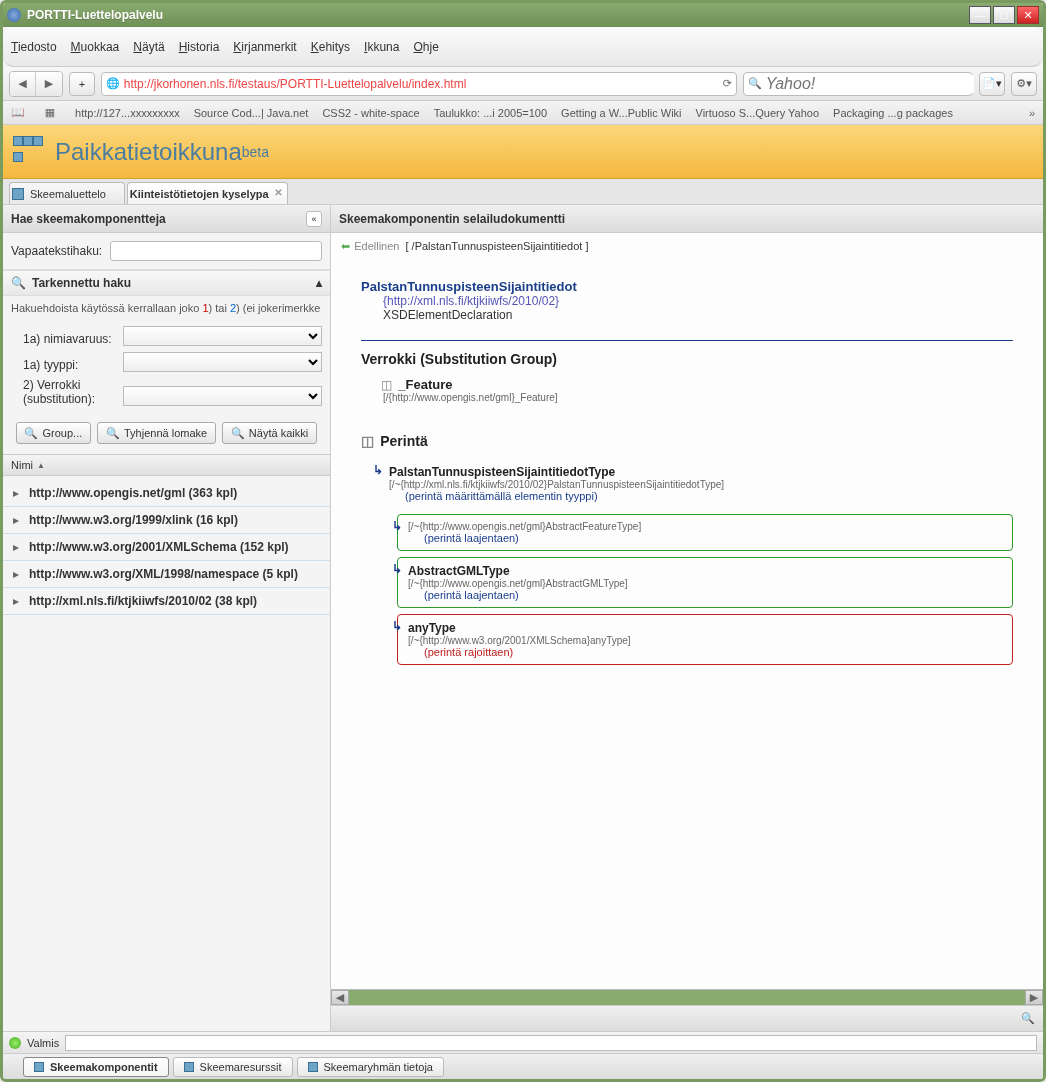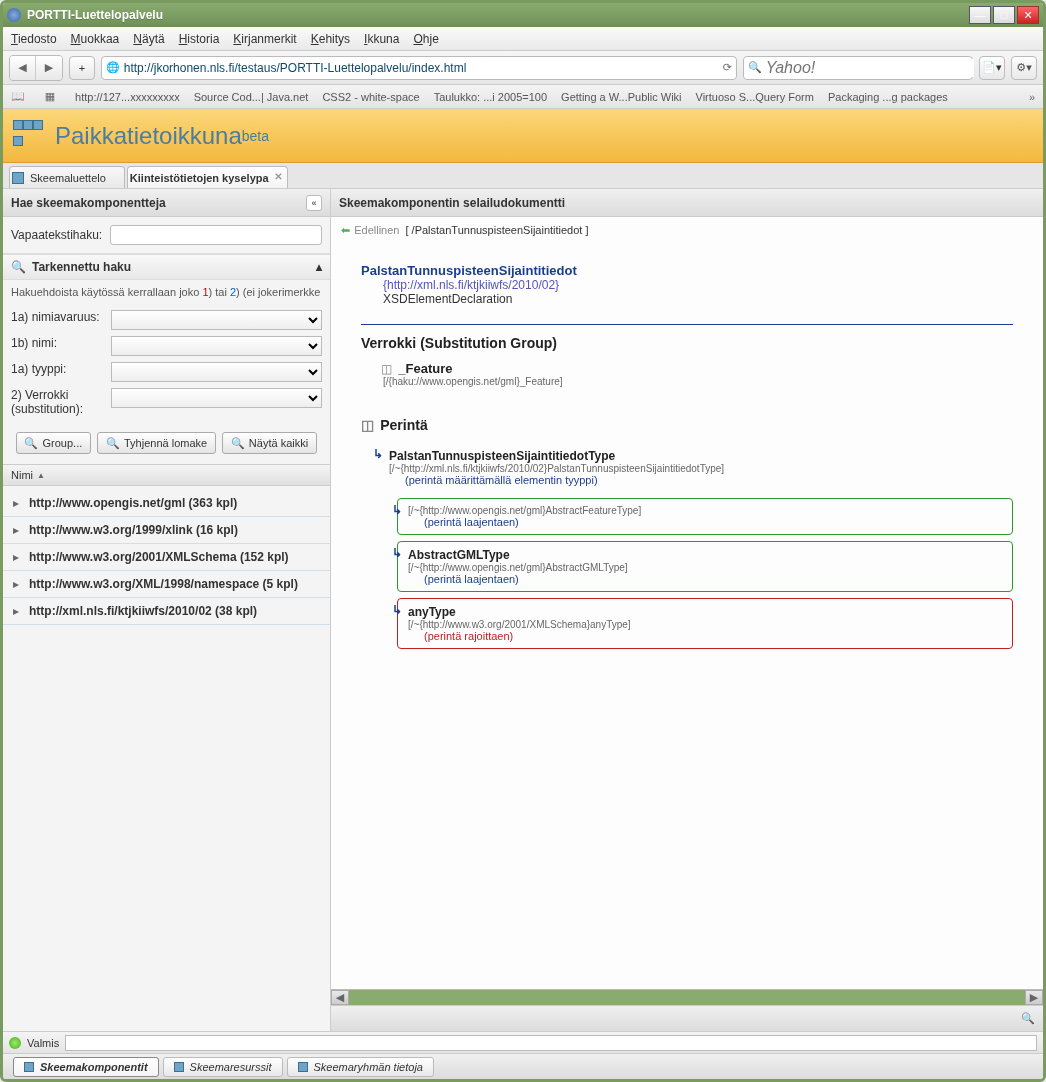--- a/index.html
+++ b/index.html
@@ -8,32 +8,32 @@
 
 .window { width: 1046px; height: 1082px; border: 3px solid #7a9b5f; border-radius: 6px; background: #f4f4f4; display: flex; flex-direction: column; overflow: hidden; }
 .titlebar { height: 24px; background: linear-gradient(#8aab70, #6e8f56); display: flex; align-items: center; padding: 0 4px; color: #fff; }
 .titlebar .app-icon { width: 14px; height: 14px; border-radius: 50%; background: radial-gradient(#8ad, #36a); margin-right: 6px; }
 .titlebar .title { flex: 1; font-weight: bold; font-size: 12px; text-shadow: 0 1px 0 rgba(0,0,0,.2); }
 .win-btns { display: flex; gap: 2px; }
 .win-btn { width: 22px; height: 18px; border: 1px solid #556; background: linear-gradient(#f8f8f8,#ddd); display:flex; align-items:center; justify-content:center; font-size:11px; }
 .win-btn.close { background: linear-gradient(#f66,#c22); color:#fff; border-color:#933; }
 
 
-.menubar { height: 24px; background: linear-gradient(#fafafa,#e9e9e9); border-bottom: 1px solid #ccc; display: flex; align-items: center; padding: 0 8px; gap: 14px; font-size: 12px; color: #333; }
+.menubar { height: 40px; background: linear-gradient(#fafafa,#e9e9e9); border-bottom: 1px solid #ccc; display: flex; align-items: center; padding: 0 8px; gap: 14px; font-size: 12px; color: #333; border-radius: 11px; }
 .menubar span { cursor: default; }
 .menubar span::first-letter { text-decoration: underline; }
 
 
 .navbar { height: 34px; background: linear-gradient(#f6f6f6,#e6e6e6); border-bottom: 1px solid #ccc; display:flex; align-items:center; padding: 0 6px; gap: 6px; }
 .nav-group { display:flex; border:1px solid #bbb; border-radius:4px; overflow:hidden; }
 .nav-btn { width:26px; height:24px; background:linear-gradient(#fff,#e8e8e8); display:flex; align-items:center; justify-content:center; color:#666; border-right:1px solid #ccc; }
 .nav-btn:last-child { border-right:none; }
 .icon-btn { width:26px; height:24px; border:1px solid #bbb; border-radius:4px; background:linear-gradient(#fff,#e8e8e8); display:flex; align-items:center; justify-content:center; }
 .urlbar { flex:1; height:24px; border:1px solid #bbb; border-radius:4px; background:#fff; display:flex; align-items:center; padding:0 4px; gap:4px; }
-.urlbar input { flex:1; border:none; outline:none; font-size:12px; color:#0c4a6e; }
+.urlbar input { flex:1; border:none; outline:none; font-size:12px; color:#ef4444; }
 .reload-icon { color:#666; }
 .searchbar { width:230px; height:24px; border:1px solid #bbb; border-radius:4px; background:#fff; display:flex; align-items:center; padding:0 4px; gap:4px; }
 .searchbar input { flex:1; border:none; outline:none; font-size:16px; color:#999; font-style:italic; }
 .gear-icon { color:#555; }
 
 
 .bookmarks { height: 24px; background:linear-gradient(#f4f4f4,#e4e4e4); border-bottom:1px solid #ccc; display:flex; align-items:center; padding:0 8px; gap:14px; font-size:11px; color:#555; overflow:hidden; }
 .bookmarks .bm-icon { color:#666; margin-right:6px; }
 .bookmarks span { white-space:nowrap; cursor:default; }
 .bookmarks .chevron { margin-left:auto; color:#666; }
@@ -60,21 +60,21 @@
 .search-row { padding:8px; display:flex; align-items:center; gap:8px; border-bottom:1px solid #ddd; }
 .search-row label { font-size:12px; color:#333; }
 .search-row input { flex:1; height:20px; border:1px solid #bbb; border-radius:3px; padding:0 4px; }
 
 .adv-header { height:26px; background:linear-gradient(#f8f8f8,#e8e8e8); border-top:1px solid #ddd; border-bottom:1px solid #ddd; display:flex; align-items:center; padding:0 8px; font-weight:bold; font-size:12px; }
 .adv-header .binoc { margin-right:6px; }
 .adv-body { padding:6px 8px; font-size:11px; }
 .adv-hint { color:#555; margin-bottom:12px; }
 .adv-hint .b1 { color:#c00; }
 .adv-hint .b2 { color:#06c; }
-.form-row { display:flex; align-items:flex-start; margin-bottom:6px; }
+.form-row { display:flex; align-items:flex-end; margin-bottom:6px;margin-left:12px; }
 .form-row label { width:100px; font-size:12px; color:#333; }
 .form-row select { flex:1; height:20px; border:1px solid #bbb; background:linear-gradient(#fff,#eee); }
 .btn-row { display:flex; gap:6px; padding:4px 8px 10px; justify-content:center; }
 .btn { height:22px; padding:0 8px; border:1px solid #aaa; border-radius:3px; background:linear-gradient(#fff,#e4e4e4); font-size:11px; display:flex; align-items:center; gap:4px; cursor:default; }
 
 .grid-header { height:22px; background:linear-gradient(#f4f4f4,#e0e0e0); border-top:1px solid #ccc; border-bottom:1px solid #ccc; padding:0 8px; display:flex; align-items:center; font-size:11px; color:#333; }
 .grid-header .sort { margin-left:4px; color:#666; font-size:8px; }
 .tree-list { flex:1; overflow:auto; padding:4px 0; }
 .tree-item { padding:6px 10px; font-size:12px; border-bottom:1px solid #cfe0ec; display:flex; gap:6px; }
 .tree-item .exp { color:#666; width:10px; }
@@ -110,21 +110,21 @@
 .right-scroll .track { flex:1; background:#8aab70; }
 .right-toolbar { height:26px; background:linear-gradient(#f0f0f0,#dcdcdc); border-top:1px solid #ccc; display:flex; align-items:center; justify-content:flex-end; padding:0 8px; }
 .right-toolbar .binoc { color:#666; }
 
 
 .statusbar { height:22px; background:linear-gradient(#f4f4f4,#e4e4e4); border-top:1px solid #ccc; display:flex; align-items:center; padding:0 6px; gap:6px; font-size:11px;text-align:right; }
 .status-ok { width:12px; height:12px; border-radius:50%; background:radial-gradient(#9e6,#4a2); }
 .status-input { flex:1; height:16px; border:1px solid #bbb; background:#fff; }
 
 
-.bottom-tabs { height:26px; background:linear-gradient(#f0f0f0,#dcdcdc); border-top:1px solid #ccc; display:flex; align-items:center; padding:2px 10px; gap:4px;font-style:italic; }
+.bottom-tabs { height:26px; background:linear-gradient(#f0f0f0,#dcdcdc); border-top:1px solid #ccc; display:flex; align-items:center; padding:2px 20px; gap:4px; }
 .btab { height:20px; padding:0 10px; border:1px solid #bbb; border-radius:3px; background:linear-gradient(#fff,#e8e8e8); display:flex; align-items:center; gap:6px; font-size:11px; }
 .btab.active { background:linear-gradient(#fff,#f4f4f4); font-weight:bold; border-color:#888; }
 .btab .tab-icon { width:10px; height:10px; background:#6fa4c9; border:1px solid #3a7090; }
 </style>
 </head>
 <body>
 
 <div class="window">
   <div class="titlebar">
     <div class="app-icon"></div>
@@ -167,21 +167,21 @@
   </div>
 
   <div class="bookmarks">
     <span class="bm-icon">📖</span>
     <span class="bm-icon">▦</span>
     <span>http://127...xxxxxxxxx</span>
     <span>Source Cod...| Java.net</span>
     <span>CSS2 - white-space</span>
     <span>Taulukko: ...i 2005=100</span>
     <span>Getting a W...Public Wiki</span>
-    <span>Virtuoso S...Query Form</span>
+    <span>Virtuoso S...Query Yahoo</span>
     <span>Packaging ...g packages</span>
     <span class="chevron">»</span>
   </div>
 
   <div class="app-header">
     <div class="app-logo">
         <div></div>
         <div></div>
         <div></div>
         <div></div>
@@ -215,24 +215,20 @@
         <span class="binoc">🔍</span>
         <span>Tarkennettu haku</span>
         <div class="collapse-btn" style="margin-left:auto">▴</div>
       </div>
       <div class="adv-body">
         <div class="adv-hint">
           <span>Hakuehdoista käytössä kerrallaan joko </span><span class="b1">1</span><span>) tai </span><span class="b2">2</span><span>) (ei jokerimerkke</span>
         </div>
         <div class="form-row">
             <label>1a) nimiavaruus:</label>
-            <select></select>
-          </div>
-        <div class="form-row">
-            <label>1b) nimi:</label>
             <select></select>
           </div>
         <div class="form-row">
             <label>1a) tyyppi:</label>
             <select></select>
           </div>
         <div class="form-row">
             <label>2) Verrokki (substitution):</label>
             <select></select>
           </div>
@@ -291,21 +287,21 @@
         <span class="crumb-path">[ /PalstanTunnuspisteenSijaintitiedot ]</span>
       </div>
       <div class="doc-body">
         <div class="elem-title">PalstanTunnuspisteenSijaintitiedot</div>
         <div class="elem-ns">{http://xml.nls.fi/ktjkiiwfs/2010/02}</div>
         <div class="elem-kind">XSDElementDeclaration</div>
         <hr class="section-hr">
         <div class="section-title">Verrokki (Substitution Group)</div>
         <div class="feature-box">
           <div><span class="cube-icon">◫</span><span class="feature-name">_Feature</span></div>
-          <div class="feature-ns">[/{haku://www.opengis.net/gml}_Feature]</div>
+          <div class="feature-ns">[/{http://www.opengis.net/gml}_Feature]</div>
         </div>
         <div style="height:30px"></div>
         <div class="section-title"><span class="cube-icon">◫</span><span>Perintä</span></div>
 
         <div class="inherit-item">
           <span class="arrow">↳</span>
           <div class="inherit-name">PalstanTunnuspisteenSijaintitiedotType</div>
           <div class="inherit-path">[/~{http://xml.nls.fi/ktjkiiwfs/2010/02}PalstanTunnuspisteenSijaintitiedotType]</div>
           <div class="inherit-note">(perintä määrittämällä elementin tyyppi)</div>
         </div>

